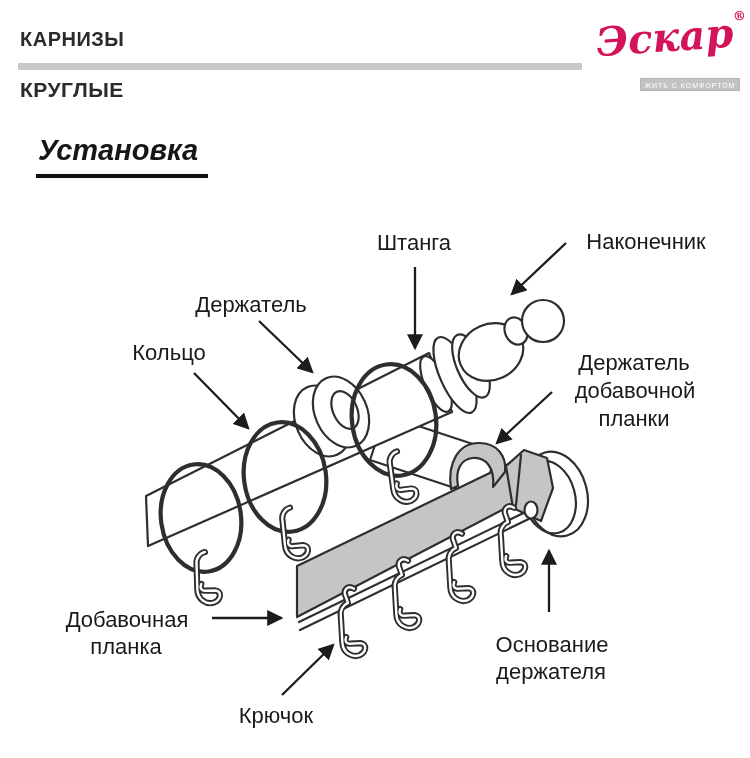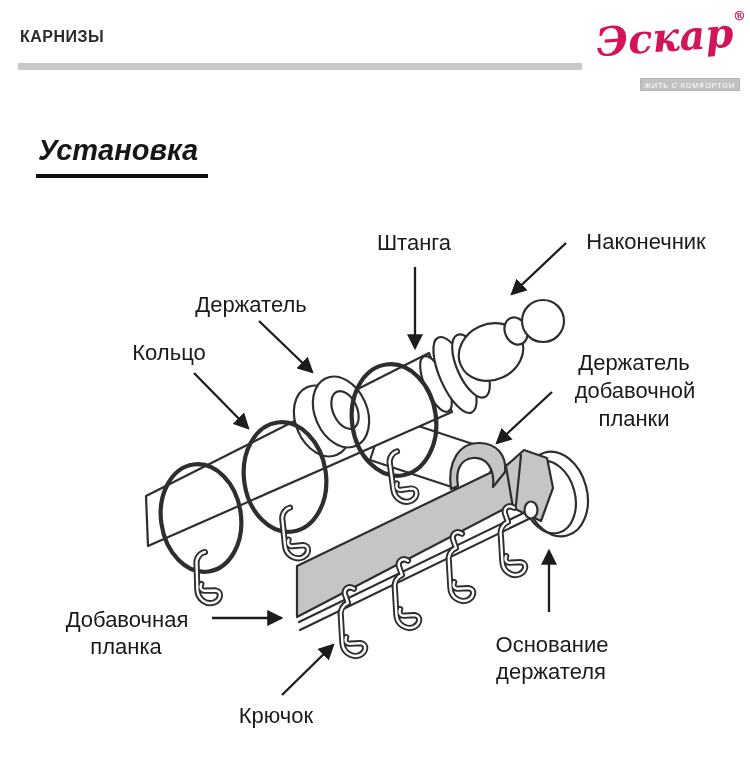--- a/index.html
+++ b/index.html
@@ -1,19 +1,19 @@
 <!DOCTYPE html>
 <html><head>
 <meta charset="utf-8">
 <style>
   html,body{margin:0;padding:0;background:#ffffff;}
   #page{position:relative;width:750px;height:758px;background:#fff;overflow:hidden;
         font-family:"Liberation Sans",sans-serif;}
   
-  .hdr-cat{position:absolute;left:20px;top:28px;font-size:16px;font-weight:bold;
+  .hdr-cat{position:absolute;left:20px;top:28px;font-size:20px;font-weight:bold;
            color:#2b2b2b;letter-spacing:.5px;}
   .hdr-divider{position:absolute;left:18px;top:63px;width:564px;height:7px;background:#c8c8c8;}
   .hdr-sub{position:absolute;left:20px;top:78px;font-size:21px;font-weight:bold;
            color:#2b2b2b;letter-spacing:.5px;}
   
   .logo{position:absolute;left:596px;top:14px;width:150px;text-align:center;}
   .brand{font-family:"DejaVu Serif",serif;font-style:italic;font-weight:bold;
          font-size:40px;color:#d4145a;line-height:1;transform:rotate(-4deg);display:inline-block;}
   .brand sup{font-size:13px;font-style:normal;vertical-align:26px;margin-left:1px;}
   .tagline{position:absolute;left:640px;top:78px;width:100px;height:13px;background:#c2c2c2;
@@ -33,20 +33,21 @@
   .arrow{fill:none;stroke:#1c1c1c;stroke-width:2.3;}
   .lbl{font-family:"Liberation Sans",sans-serif;font-size:22px;fill:#1a1a1a;}
 </style>
 </head>
 <body>
 
 <div id="page">
 
   <div class="hdr-cat">КАРНИЗЫ</div>
   <div class="hdr-divider"></div>
+  <div class="hdr-sub">КРУГЛЫЕ</div>
 
   <div class="logo">
     <span class="brand"><span>Эскар</span><sup>®</sup></span>
   </div>
   <div class="tagline">ЖИТЬ С КОМФОРТОМ</div>
 
   <div class="title">Установка</div>
 
   <svg width="750" height="758" viewBox="0 0 750 758">
     <defs>

